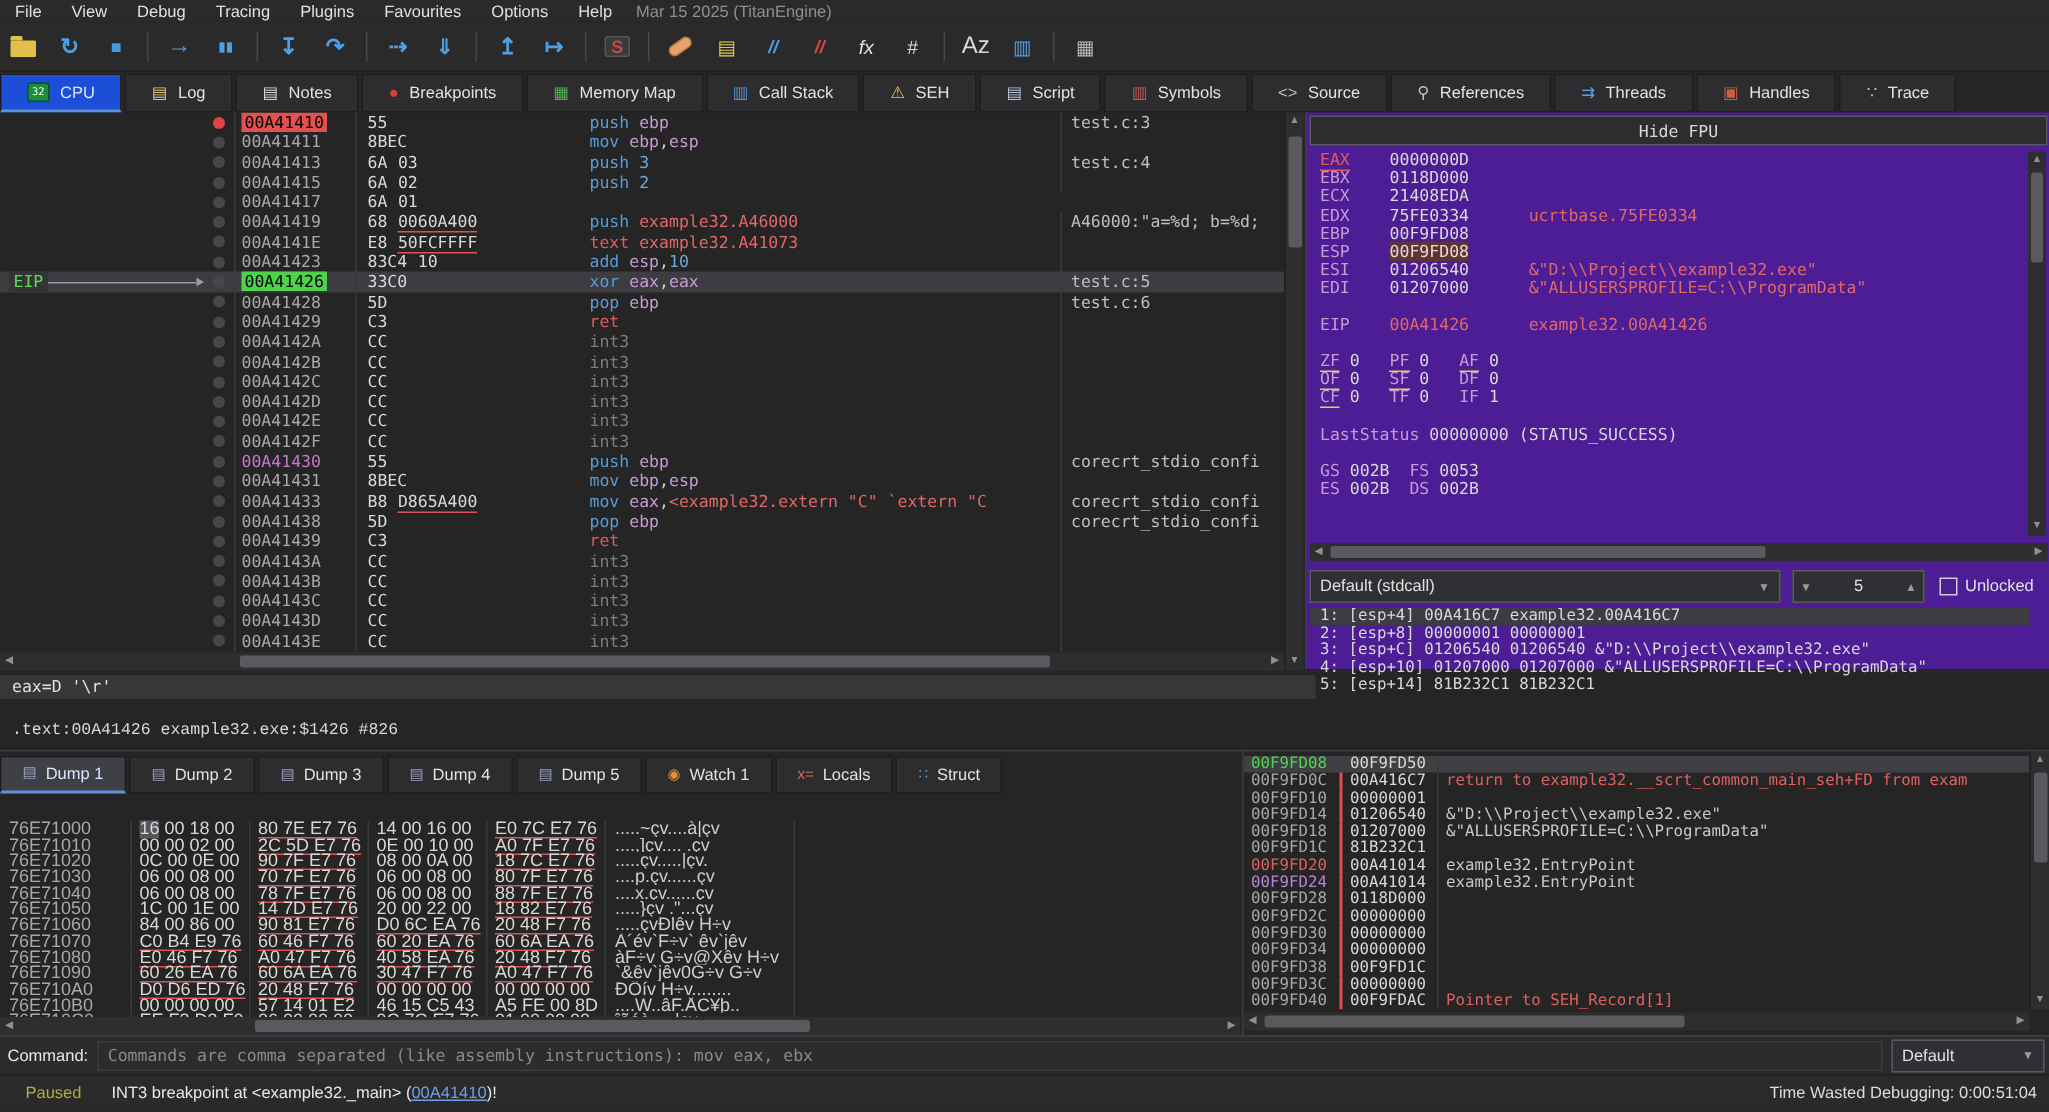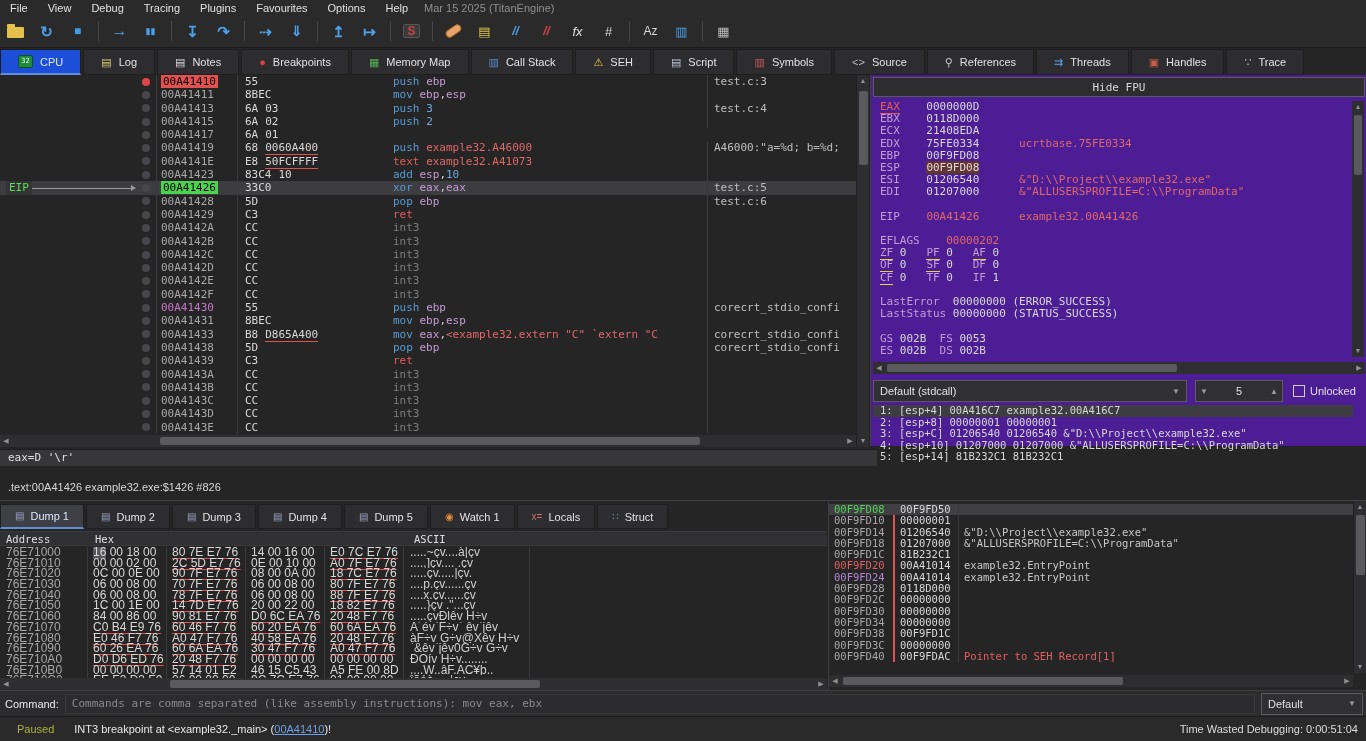--- a/index.html
+++ b/index.html
@@ -85,21 +85,21 @@
   #unlock .box{width:12px;height:12px;border:1px solid #cfcfcf;background:transparent;margin-right:5px}
   #args-rows{position:absolute;left:2px;top:330px;width:480px}
   .arow{height:11.6px;line-height:11.6px;font-family:"DejaVu Sans Mono",monospace;font-size:10.5px;color:#d8d8d8;
     white-space:pre;padding-left:7px;overflow:hidden}
   .arow.sel{background:#3c3c41}
 
   
   #disasm-hscroll{left:0;top:435px;width:856px;height:12px}
   #infobar{left:0;top:449px;width:877px;height:17px;background:#37373a;border-top:1px solid #1e1e1e;
     font-family:"DejaVu Sans Mono",monospace;font-size:11px;color:#e0e0e0;padding-left:8px;line-height:16px}
-  #statusline{left:0;top:481px;width:877px;height:16px;font-family:Liberation Sans, sans-serif;font-size:11px;color:#d8d8d8;padding-left:8px}
+  #statusline{left:0;top:481px;width:877px;height:16px;font-family:Liberation Mono, monospace;font-size:11px;color:#d8d8d8;padding-left:8px}
 
   
   #bottom{left:0;top:500px;width:1366px;height:190px;border-top:1px solid #3f3f3f}
   #dumptabs{position:absolute;left:0;top:2px;height:26px;display:flex;align-items:flex-end}
   .dtab{height:25px;display:flex;align-items:center;padding:0 14px;background:#2d2d2f;border:1px solid #1e1e1e;margin-right:2px;font-size:11px;color:#e2e2e2;white-space:nowrap}
   .dtab.active{background:#3e4045;border-bottom:2px solid #5f8fd6;color:#dbe6ff}
   .dtab .tab-icon{margin-right:6px;font-size:10px}
   #dumphdr{position:absolute;left:0;top:30px;width:827px;height:15px;background:#303034;border-top:1px solid #3a3a3a;border-bottom:1px solid #3a3a3a;
     font-family:"DejaVu Sans Mono",monospace;font-size:10.5px;color:#e0e0e0}
   #dumphdr span{position:absolute;top:0;line-height:14px}
@@ -213,21 +213,21 @@
         <span class="tb-glyph" style="color: rgb(216, 72, 72); font-size: 12px; font-weight: bold; font-style: italic;">//</span>
       </div>
       <div class="tb-btn">
         <span class="tb-glyph" style="color: rgb(224, 224, 224); font-size: 13px; font-style: italic;">fx</span>
       </div>
       <div class="tb-btn">
         <span class="tb-glyph" style="color: rgb(216, 216, 216); font-size: 13px;">#</span>
       </div>
       <div class="tb-sep"></div>
       <div class="tb-btn">
-        <span class="tb-glyph" style="color: rgb(216, 216, 216); font-size: 12px;">Aᴢ</span>
+        <span class="tb-glyph" style="color: rgb(216, 216, 216); font-size: 16px;">Aᴢ</span>
       </div>
       <div class="tb-btn">
         <span class="tb-glyph" style="color: rgb(77, 160, 232); font-size: 13px;">▥</span>
       </div>
       <div class="tb-sep"></div>
       <div class="tb-btn">
         <span class="tb-glyph" style="color: rgb(184, 184, 184); font-size: 13px;">▦</span>
       </div>
     </div>
 
@@ -585,26 +585,24 @@
         <div class="rline"><span class="tk-rn">EBX</span><span class="tk-v">    0118D000</span></div>
         <div class="rline"><span class="tk-rn">ECX</span><span class="tk-v">    21408EDA</span></div>
         <div class="rline"><span class="tk-rn">EDX</span><span class="tk-v">    75FE0334</span><span class="tk-v">      </span><span class="tk-ar">ucrtbase.75FE0334</span></div>
         <div class="rline"><span class="tk-rn">EBP</span><span class="tk-v">    00F9FD08</span></div>
         <div class="rline"><span class="tk-rn">ESP</span><span class="tk-v">    </span><span class="tk-vsel">00F9FD08</span></div>
         <div class="rline"><span class="tk-rn">ESI</span><span class="tk-v">    01206540</span><span class="tk-v">      </span><span class="tk-ar">&amp;"D:\\Project\\example32.exe"</span></div>
         <div class="rline"><span class="tk-rn">EDI</span><span class="tk-v">    01207000</span><span class="tk-v">      </span><span class="tk-ar">&amp;"ALLUSERSPROFILE=C:\\ProgramData"</span></div>
         <div class="rline"><span class="tk-v"> </span></div>
         <div class="rline"><span class="tk-rn">EIP</span><span class="tk-v">    </span><span class="tk-vr">00A41426</span><span class="tk-v">      </span><span class="tk-ar">example32.00A41426</span></div>
         <div class="rline"><span class="tk-v"> </span></div>
-        <div class="rline"><span class="tk-rn">EFLAGS</span><span class="tk-v">    </span><span class="tk-vr">00000202</span></div>
         <div class="rline"><span class="tk-fl">ZF</span><span class="tk-v"> 0   </span><span class="tk-fl">PF</span><span class="tk-v"> 0   </span><span class="tk-fl">AF</span><span class="tk-v"> 0</span></div>
         <div class="rline"><span class="tk-fl">OF</span><span class="tk-v"> 0   </span><span class="tk-fl">SF</span><span class="tk-v"> 0   </span><span class="tk-rn">DF</span><span class="tk-v"> 0</span></div>
         <div class="rline"><span class="tk-fl">CF</span><span class="tk-v"> 0   </span><span class="tk-rn">TF</span><span class="tk-v"> 0   </span><span class="tk-rn">IF</span><span class="tk-v"> 1</span></div>
         <div class="rline"><span class="tk-v"> </span></div>
-        <div class="rline"><span class="tk-rn">LastError</span><span class="tk-v">  </span><span class="tk-v">00000000 (ERROR_SUCCESS)</span></div>
         <div class="rline"><span class="tk-rn">LastStatus</span><span class="tk-v"> </span><span class="tk-v">00000000 (STATUS_SUCCESS)</span></div>
         <div class="rline"><span class="tk-v"> </span></div>
         <div class="rline"><span class="tk-rn">GS</span><span class="tk-v"> 002B  </span><span class="tk-rn">FS</span><span class="tk-v"> 0053</span></div>
         <div class="rline"><span class="tk-rn">ES</span><span class="tk-v"> 002B  </span><span class="tk-rn">DS</span><span class="tk-v"> 002B</span></div>
       </div>
     <div class="sb" style="position:absolute;right:2px;top:26px;width:12px;height:256px">
       <span class="arr" style="top:0">▲</span>
       <div class="thumb" style="left:2px;top:14px;width:8px;height:60px"></div>
       <span class="arr" style="bottom:0">▼</span>
     </div>
@@ -668,25 +666,20 @@
         </div>
         <div class="dtab">
           <span class="tab-icon" style="color: rgb(200, 112, 112);">x=</span>
           <span class="tab-label">Locals</span>
         </div>
         <div class="dtab">
           <span class="tab-icon" style="color: rgb(88, 144, 216);">∷</span>
           <span class="tab-label">Struct</span>
         </div>
       </div>
-    <div id="dumphdr">
-      <span style="left:6px">Address</span>
-      <span style="left:95px">Hex</span>
-      <span style="left:414px">ASCII</span>
-    </div>
     <div id="dump-rows">
         <div class="hrow"><span class="h-addr">76E71000</span><span class="h-group"><span class="selbyte">16</span> 00 18 00</span><span class="h-group rel">80 7E E7 76</span><span class="h-group">14 00 16 00</span><span class="h-group rel">E0 7C E7 76</span><span class="h-ascii">.....~çv....à|çv</span></div>
         <div class="hrow"><span class="h-addr">76E71010</span><span class="h-group">00 00 02 00</span><span class="h-group rel">2C 5D E7 76</span><span class="h-group">0E 00 10 00</span><span class="h-group rel">A0 7F E7 76</span><span class="h-ascii">....,]çv.... .çv</span></div>
         <div class="hrow"><span class="h-addr">76E71020</span><span class="h-group">0C 00 0E 00</span><span class="h-group rel">90 7F E7 76</span><span class="h-group">08 00 0A 00</span><span class="h-group rel">18 7C E7 76</span><span class="h-ascii">.....çv.....|çv.</span></div>
         <div class="hrow"><span class="h-addr">76E71030</span><span class="h-group">06 00 08 00</span><span class="h-group rel">70 7F E7 76</span><span class="h-group">06 00 08 00</span><span class="h-group rel">80 7F E7 76</span><span class="h-ascii">....p.çv......çv</span></div>
         <div class="hrow"><span class="h-addr">76E71040</span><span class="h-group">06 00 08 00</span><span class="h-group rel">78 7F E7 76</span><span class="h-group">06 00 08 00</span><span class="h-group rel">88 7F E7 76</span><span class="h-ascii">....x.çv......çv</span></div>
         <div class="hrow"><span class="h-addr">76E71050</span><span class="h-group">1C 00 1E 00</span><span class="h-group rel">14 7D E7 76</span><span class="h-group">20 00 22 00</span><span class="h-group rel">18 82 E7 76</span><span class="h-ascii">.....}çv ."...çv</span></div>
         <div class="hrow"><span class="h-addr">76E71060</span><span class="h-group">84 00 86 00</span><span class="h-group rel">90 81 E7 76</span><span class="h-group rel">D0 6C EA 76</span><span class="h-group rel">20 48 F7 76</span><span class="h-ascii">.....çvÐlêv H÷v</span></div>
         <div class="hrow"><span class="h-addr">76E71070</span><span class="h-group rel">C0 B4 E9 76</span><span class="h-group rel">60 46 F7 76</span><span class="h-group rel">60 20 EA 76</span><span class="h-group rel">60 6A EA 76</span><span class="h-ascii">À´év`F÷v` êv`jêv</span></div>
         <div class="hrow"><span class="h-addr">76E71080</span><span class="h-group rel">E0 46 F7 76</span><span class="h-group rel">A0 47 F7 76</span><span class="h-group rel">40 58 EA 76</span><span class="h-group rel">20 48 F7 76</span><span class="h-ascii">àF÷v G÷v@Xêv H÷v</span></div>
@@ -696,20 +689,21 @@
         <div class="hrow"><span class="h-addr">76E710C0</span><span class="h-group">EE F3 D3 F0</span><span class="h-group">06 00 00 00</span><span class="h-group rel">9C 7C E7 76</span><span class="h-group">01 00 00 00</span><span class="h-ascii">îãóà.....|çv....</span></div>
       </div>
     <div id="dump-hscroll" class="sb">
       <span class="arr" style="left:0">◀</span>
       <div class="thumb" style="left:170px;top:2px;width:370px;height:8px"></div>
       <span class="arr" style="right:0">▶</span>
     </div>
     <div id="stackview">
       <div id="stack-rows">
           <div class="srow sel"><span class="s-addr esp">00F9FD08</span><span class="s-val">00F9FD50</span><span class="s-com"></span></div>
+          <div class="srow"><span class="s-addr">00F9FD0C</span><span class="s-val br">00A416C7</span><span class="s-com red">return to example32.__scrt_common_main_seh+FD from exam</span></div>
           <div class="srow"><span class="s-addr">00F9FD10</span><span class="s-val br">00000001</span><span class="s-com"></span></div>
           <div class="srow"><span class="s-addr">00F9FD14</span><span class="s-val br">01206540</span><span class="s-com">&amp;"D:\\Project\\example32.exe"</span></div>
           <div class="srow"><span class="s-addr">00F9FD18</span><span class="s-val br">01207000</span><span class="s-com">&amp;"ALLUSERSPROFILE=C:\\ProgramData"</span></div>
           <div class="srow"><span class="s-addr">00F9FD1C</span><span class="s-val br">81B232C1</span><span class="s-com"></span></div>
           <div class="srow"><span class="s-addr red">00F9FD20</span><span class="s-val br">00A41014</span><span class="s-com">example32.EntryPoint</span></div>
           <div class="srow"><span class="s-addr purple">00F9FD24</span><span class="s-val br">00A41014</span><span class="s-com">example32.EntryPoint</span></div>
           <div class="srow"><span class="s-addr">00F9FD28</span><span class="s-val br">0118D000</span><span class="s-com"></span></div>
           <div class="srow"><span class="s-addr">00F9FD2C</span><span class="s-val br">00000000</span><span class="s-com"></span></div>
           <div class="srow"><span class="s-addr">00F9FD30</span><span class="s-val br">00000000</span><span class="s-com"></span></div>
           <div class="srow"><span class="s-addr">00F9FD34</span><span class="s-val br">00000000</span><span class="s-com"></span></div>

